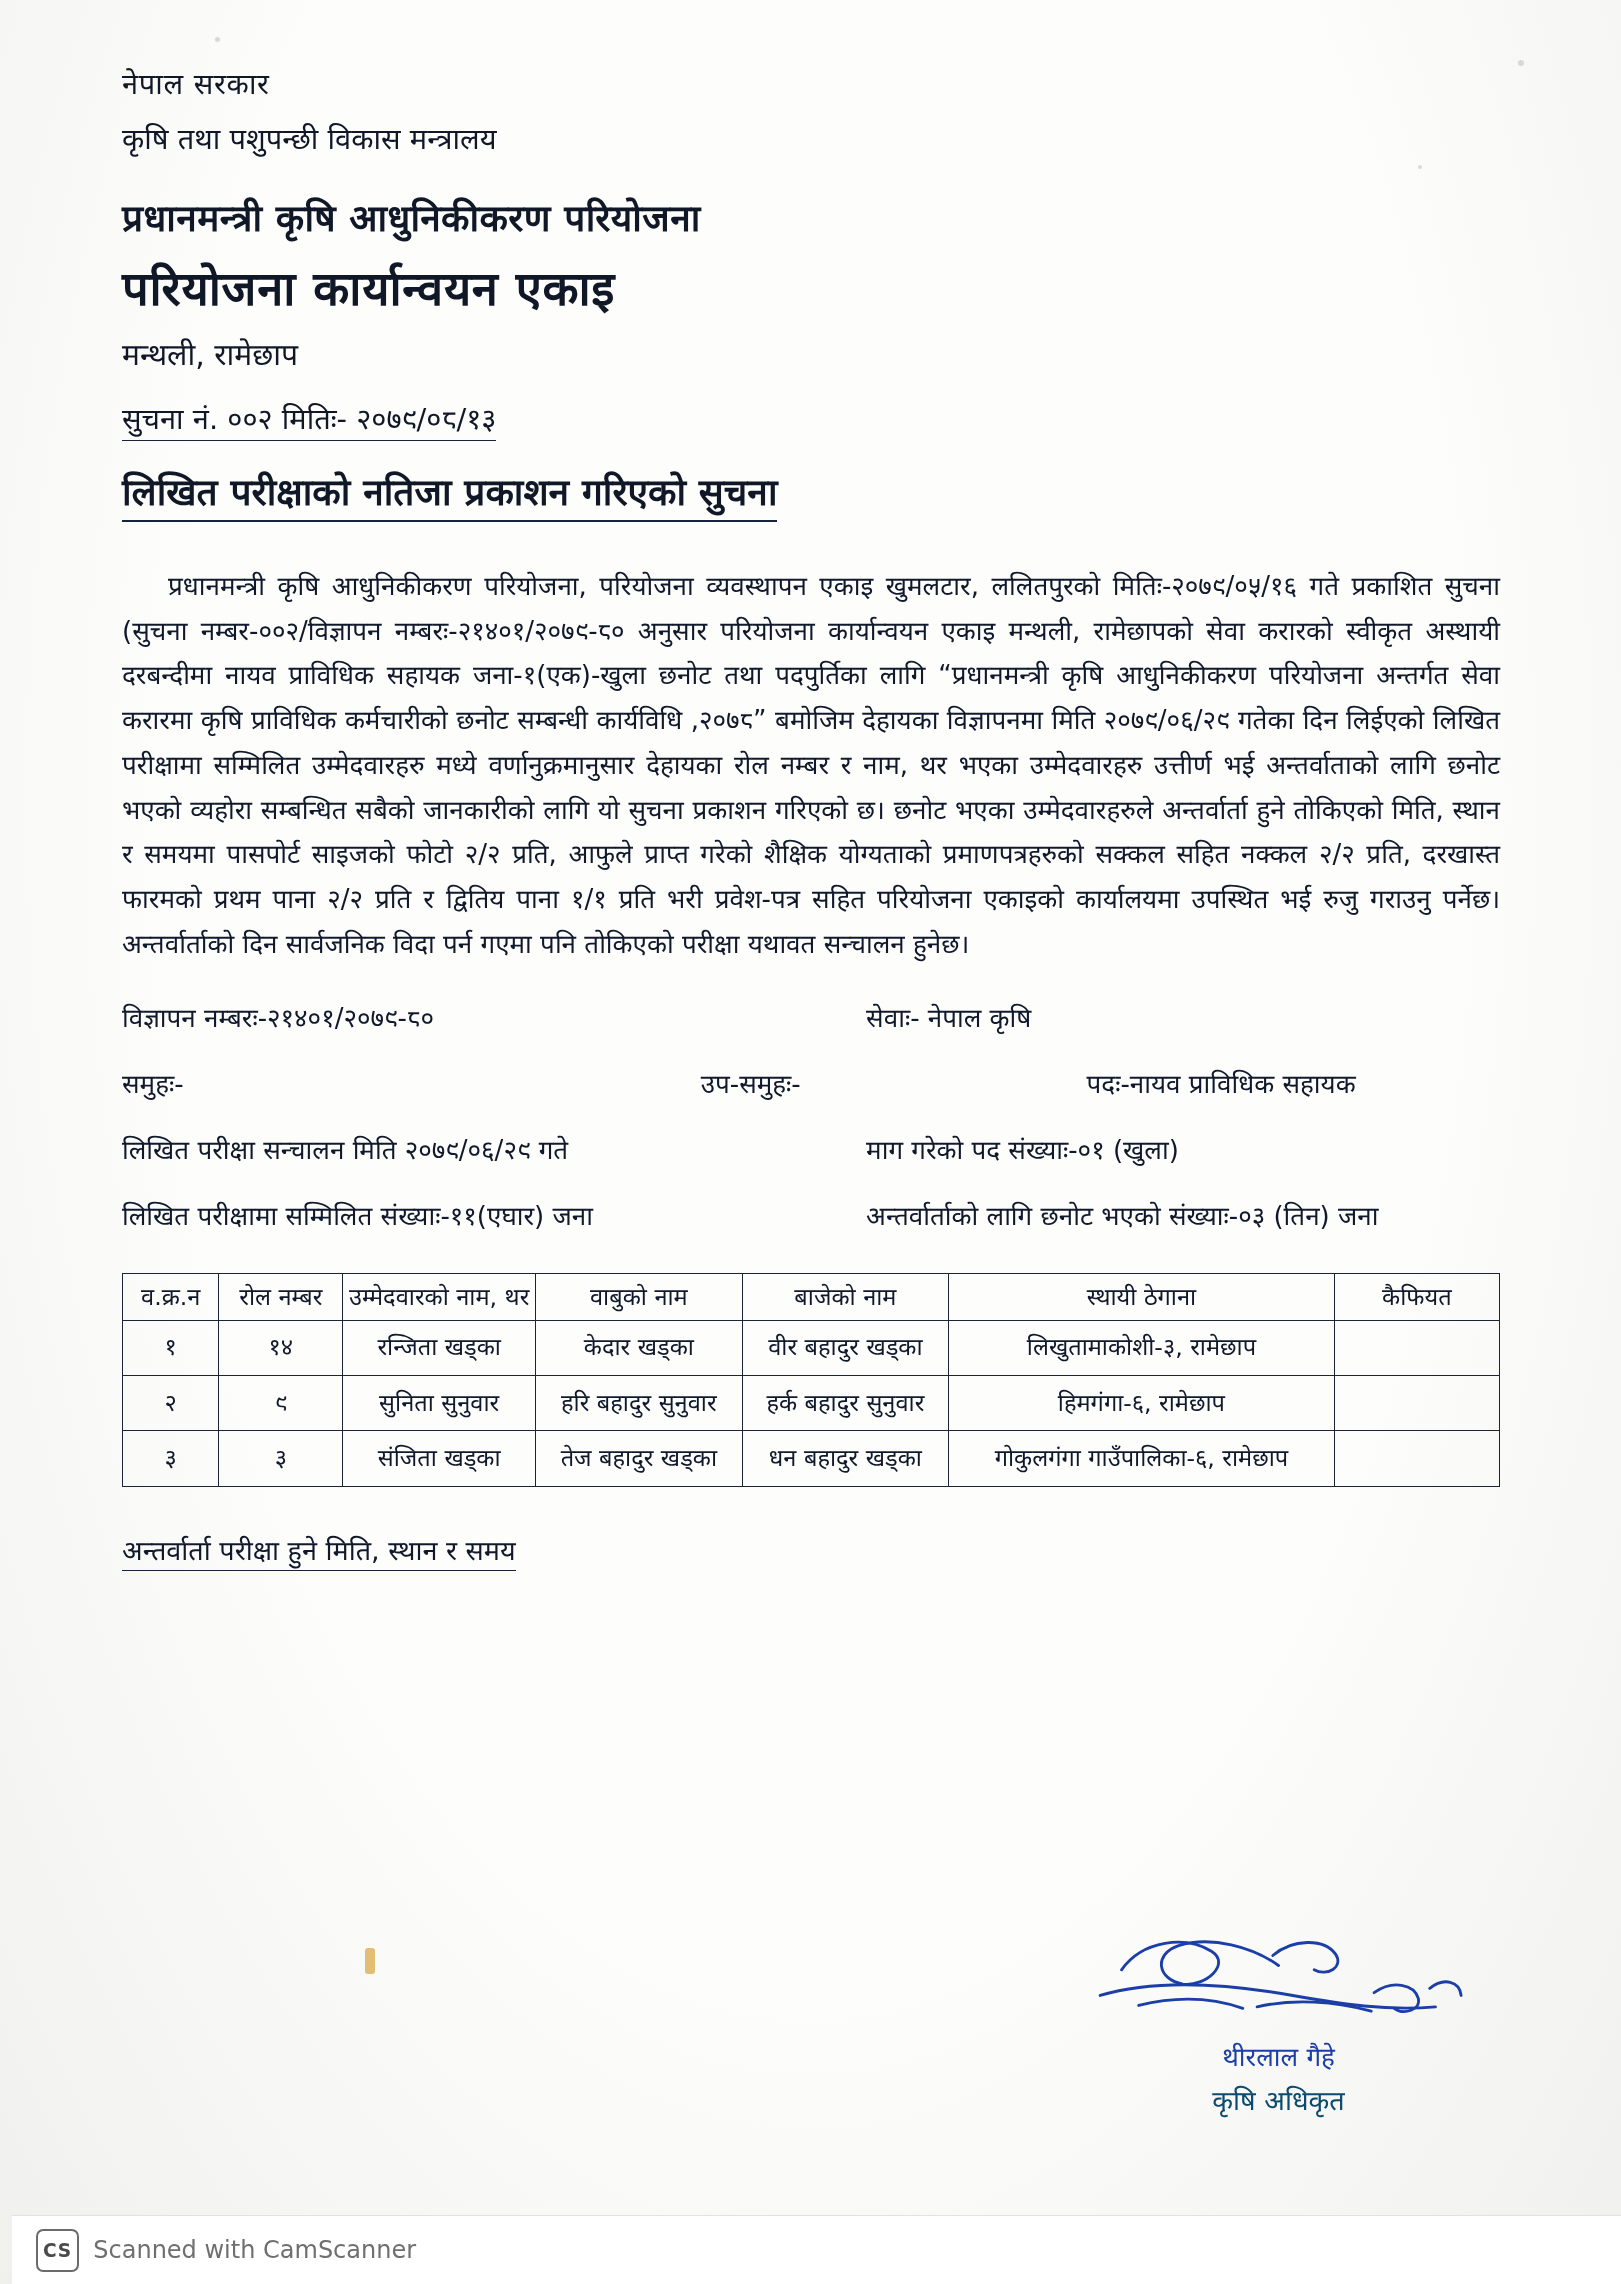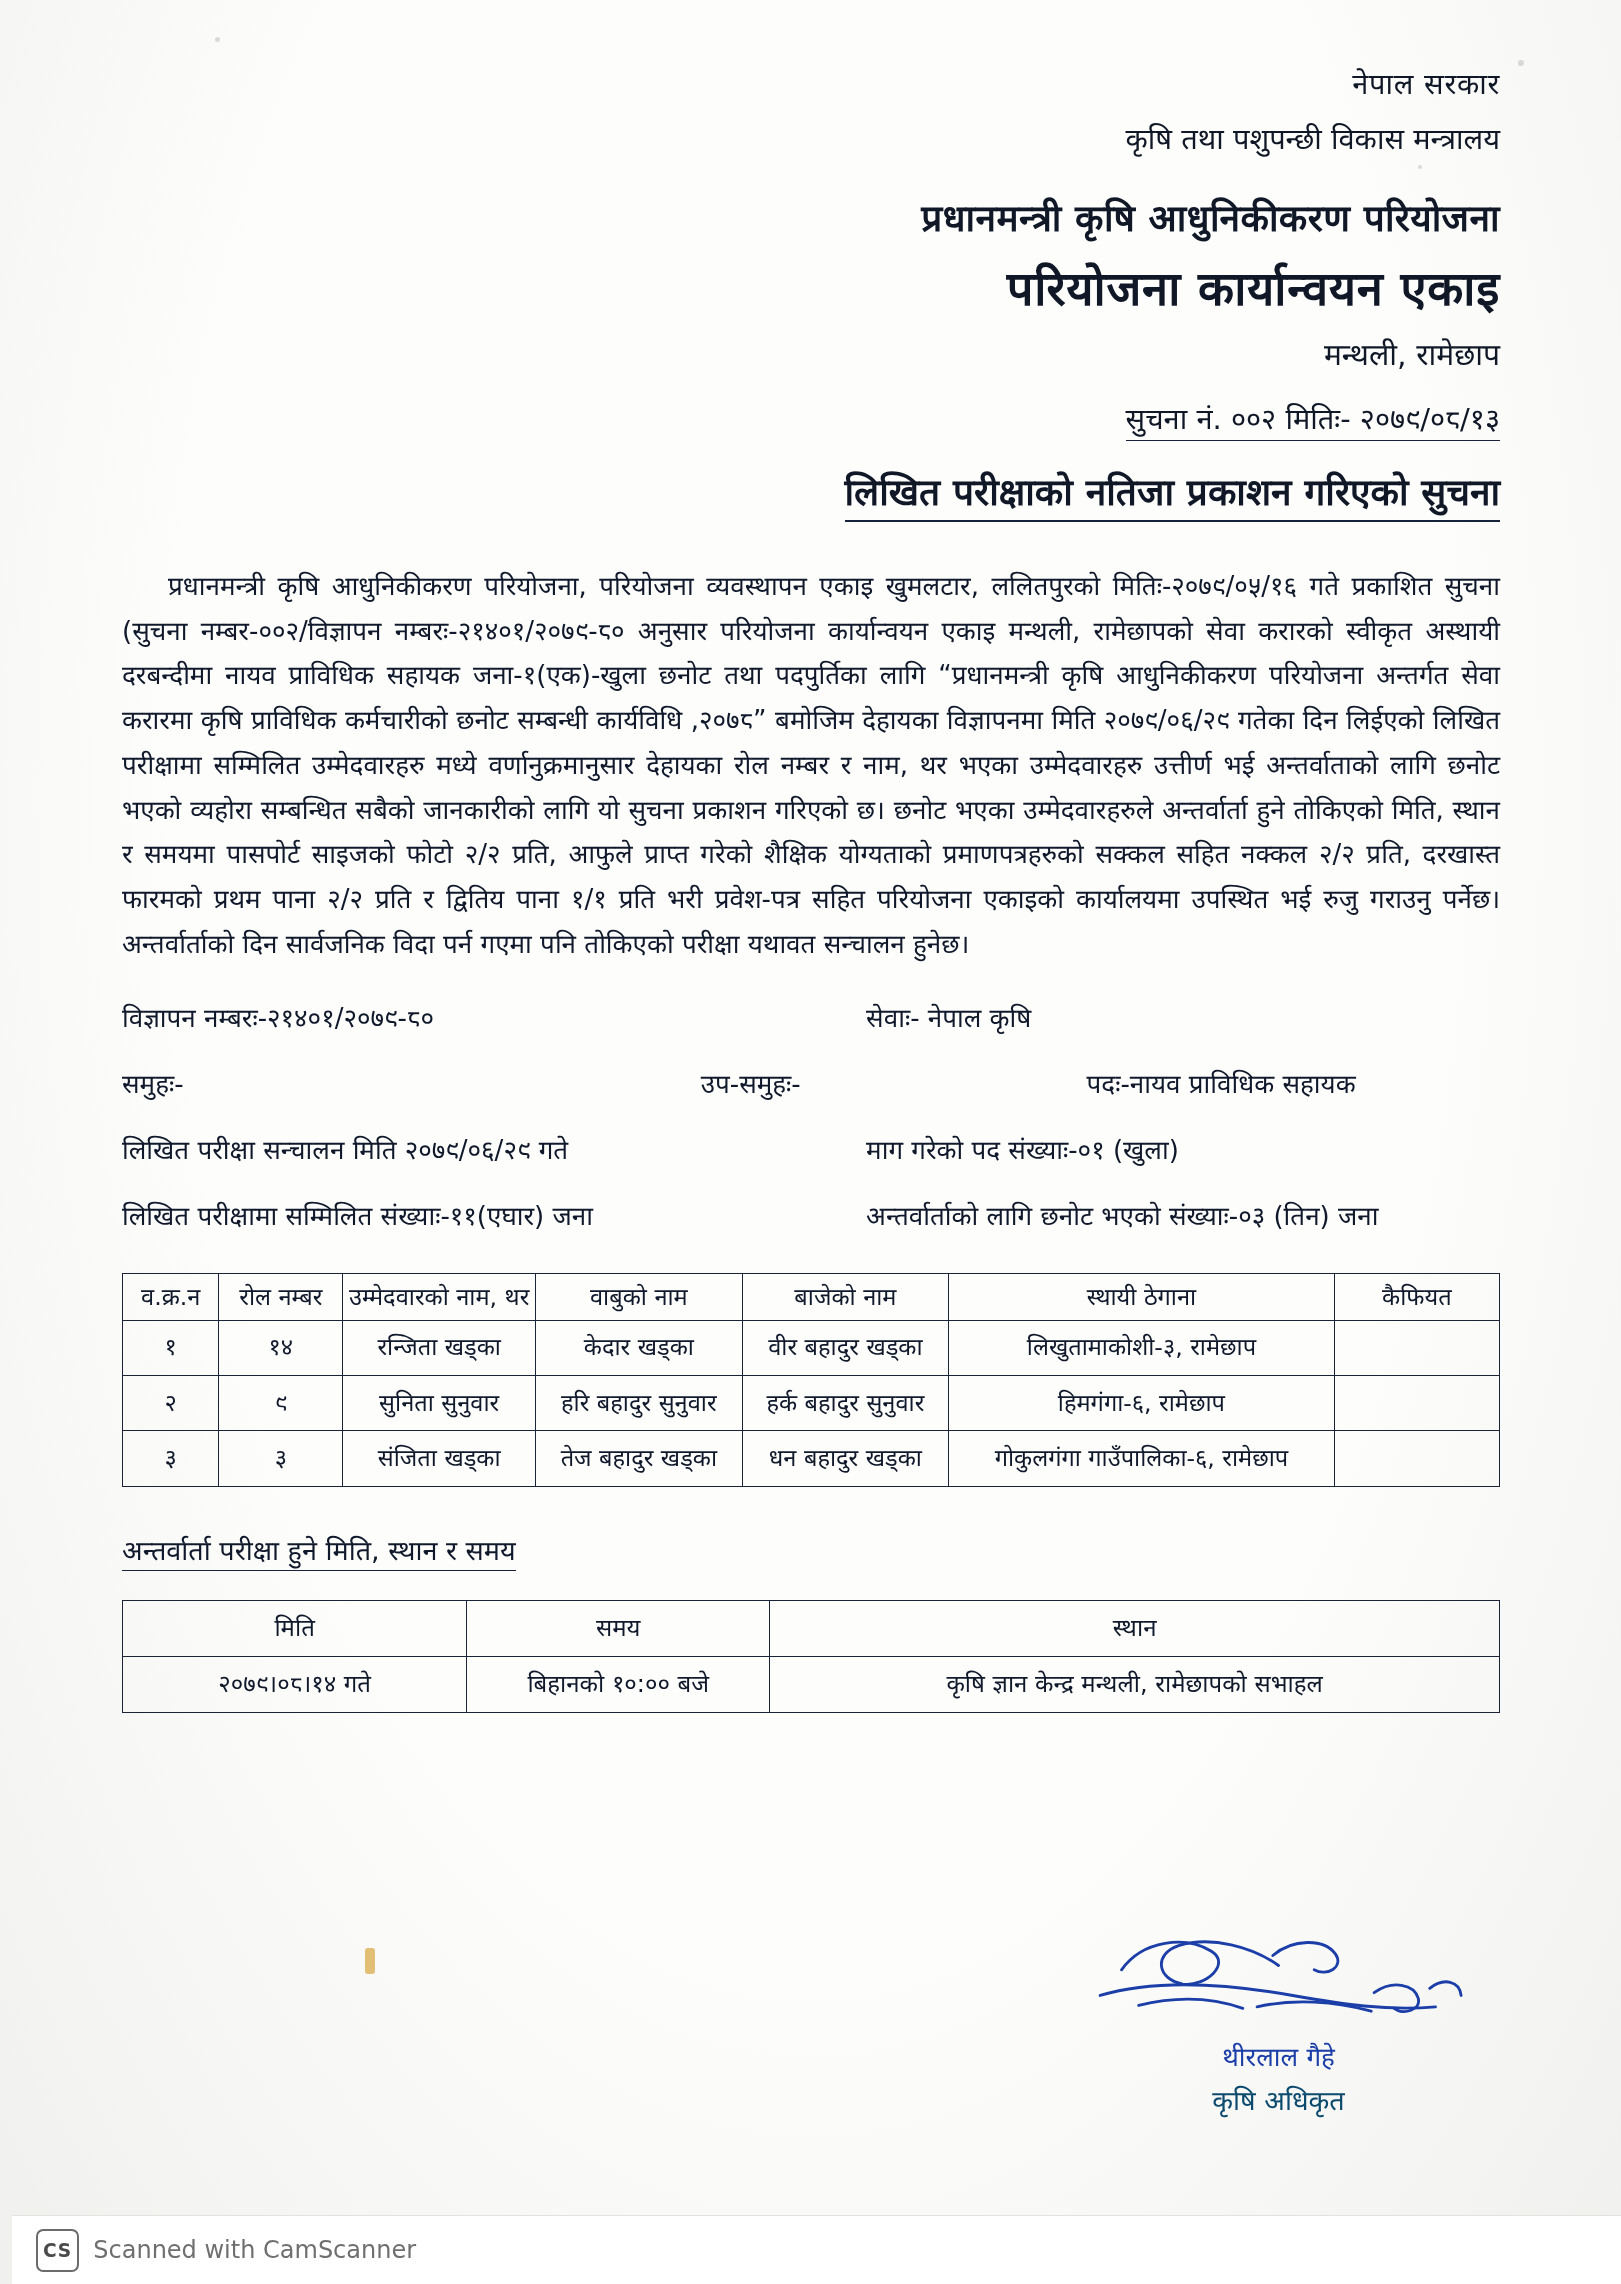--- a/index.html
+++ b/index.html
@@ -34,21 +34,21 @@
   .content {
     position: absolute;
     left: 0; top: 0;
     width: 1622px;
     padding: 0 122px;
     box-sizing: border-box;
   }
 
   
   .hdr {
-    text-align: right;
+    text-align: left;
     color: #101828;
   }
   .hdr .l1 {
     font-size: 29px;
     letter-spacing: 0.7px;
     margin-top: 63px;
   }
   .hdr .l2 {
     font-size: 29px;
     margin-top: 15.8px;
@@ -288,38 +288,20 @@
             <td></td>
           </tr>
         </tbody>
       </table>
     </div>
 
     <div>
       <span class="sub-title">अन्तर्वार्ता परीक्षा हुने मिति, स्थान र समय</span>
     </div>
 
-    <div class="interview-wrap">
-      <table class="interview">
-        <thead>
-          <tr>
-            <th style="width:25%;">मिति</th>
-            <th style="width:22%;">समय</th>
-            <th style="width:53%;">स्थान</th>
-          </tr>
-        </thead>
-        <tbody>
-          <tr>
-            <td>२०७९।०८।१४ गते</td>
-            <td>बिहानको १०:०० बजे</td>
-            <td>कृषि ज्ञान केन्द्र मन्थली, रामेछापको सभाहल</td>
-          </tr>
-        </tbody>
-      </table>
-    </div>
 
   </div>
 
   <div class="sign-block">
     <div class="sign-scribble">
       <svg width="401" height="107" viewBox="0 0 560 150">
         <g fill="none" stroke="#1b3ea8" stroke-width="4" stroke-linecap="round">
           <path d="M60 60 C 90 18, 150 12, 186 34 C 214 52, 178 84, 146 80 C 110 74, 104 38, 140 26 C 186 12, 244 28, 280 54"></path>
           <path d="M272 40 C 300 16, 344 16, 360 38 C 372 56, 348 70, 330 60"></path>
           <path d="M30 96 C 110 72, 210 80, 300 96 C 370 108, 430 118, 500 112"></path>

